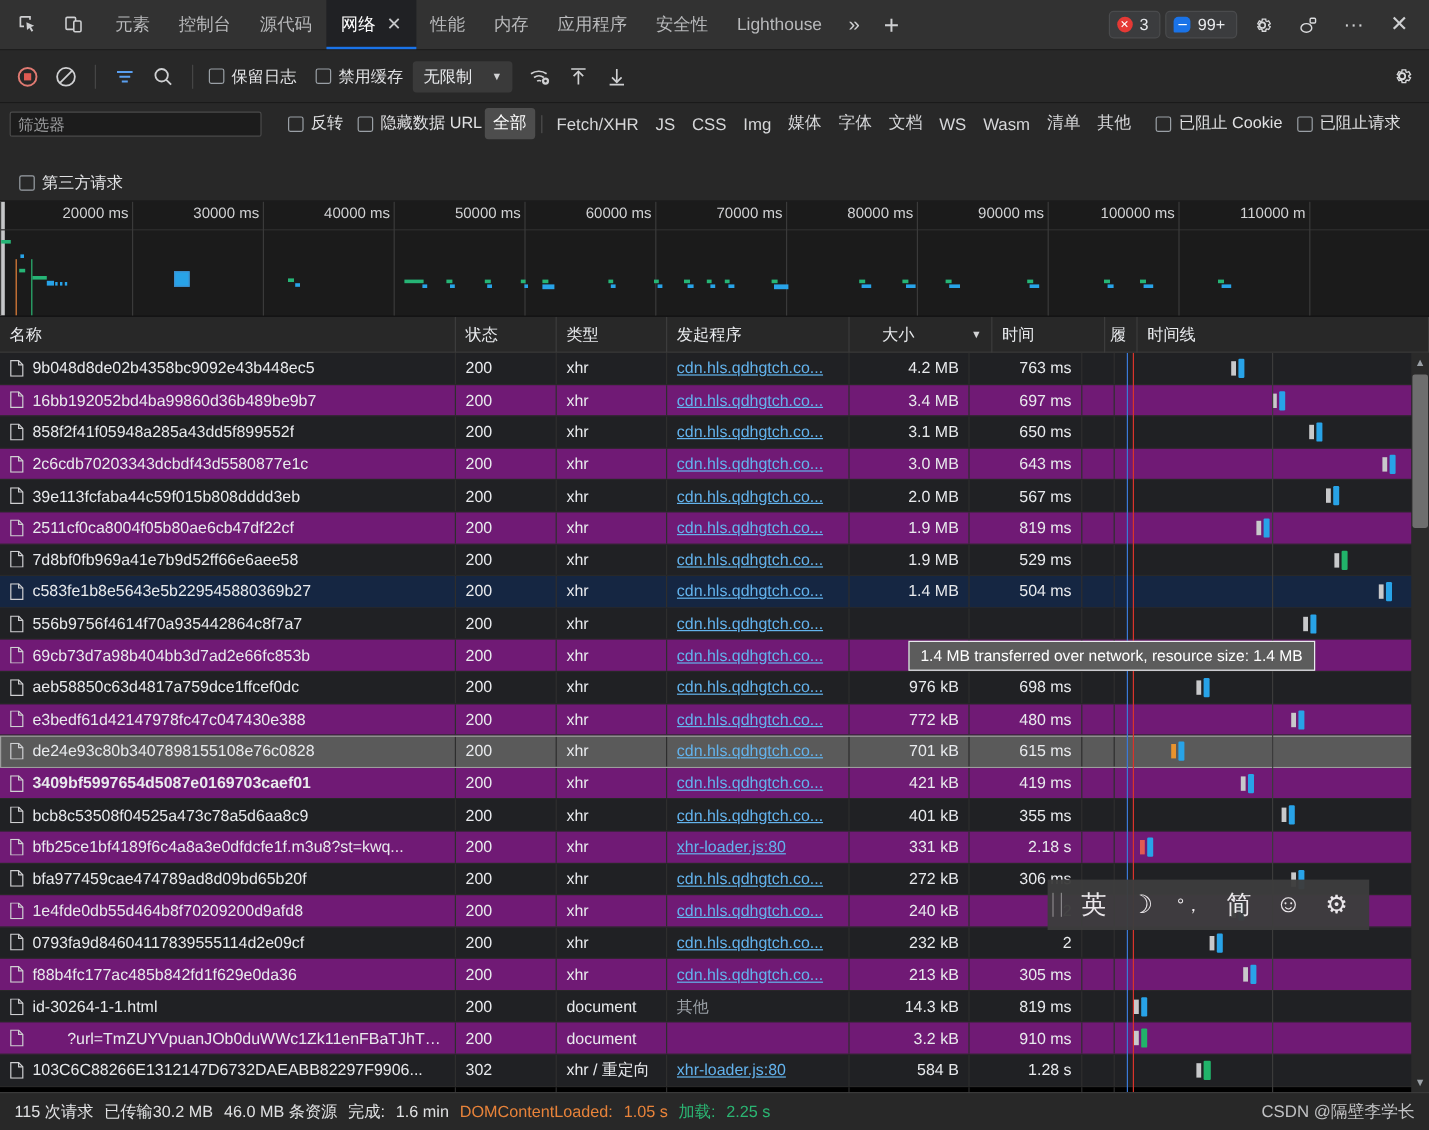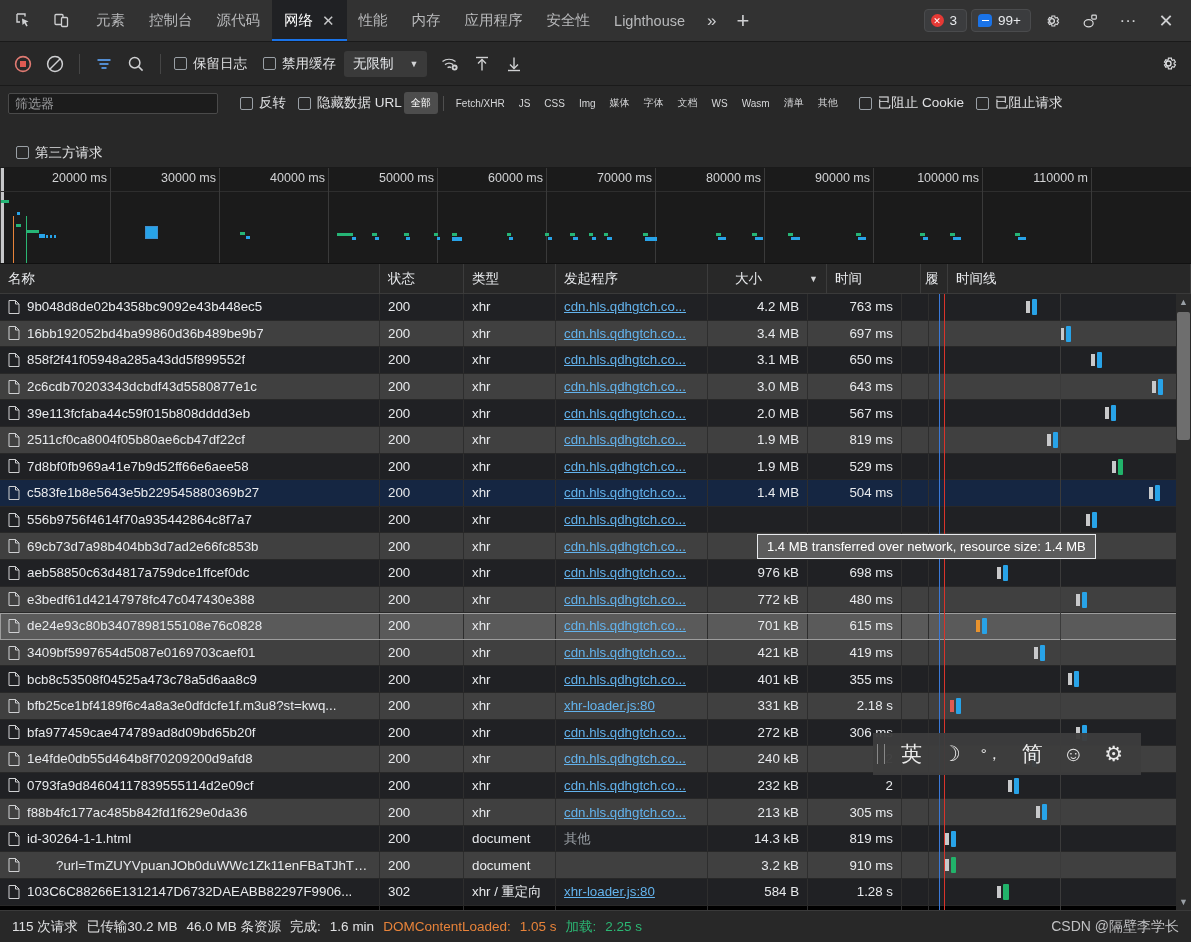--- a/index.html
+++ b/index.html
@@ -69,21 +69,21 @@
   .fb-row { display: flex; align-items: center; gap: 0; height: 24px; }
   .filter-input {
     width: 210px; height: 21px; background: #1c1c1c; border: 1px solid #4a4a4a; border-radius: 2px;
     color: #d6d7d9; font-size: 13px; padding: 0 6px; outline: none;
     font-family: "Liberation Sans", sans-serif;
   }
   .filter-input::placeholder { color: #9c9d9f; }
   .fb-gap { width: 14px; }
   .ftypes { display: flex; align-items: center; gap: 0; margin-left: 2px; }
   .ftype {
-    font-size: 10px; color: #d6d7d9; padding: 4px 7px; border-radius: 3px; cursor: pointer; white-space: nowrap;
+    font-size: 14px; color: #d6d7d9; padding: 4px 7px; border-radius: 3px; cursor: pointer; white-space: nowrap;
   }
   .ftype.sel { background: #4d4d4d; color: #ffffff; }
   .type-sep { width: 1px; height: 15px; background: #4f4f4f; margin: 0 5px; }
   .fb-row2 { display: flex; align-items: center; height: 24px; padding-top: 3px; margin-top: 24px; }
 
   
   .overview { height: 96px; background: #1b1b1b; position: relative; border-bottom: 1px solid #111; flex: 0 0 96px; overflow: hidden; }
   .ov-ruler { height: 24px; position: relative; border-bottom: 1px solid #2e2e2e; }
   .ov-tick { position: absolute; top: 0; height: 96px; border-left: 1px solid #3a3a3a; }
   .ov-tick span { position: absolute; right: 4px; top: 3px; font-size: 12.5px; color: #d2d3d5; white-space: nowrap; }
@@ -110,21 +110,21 @@
   .c-size { width: 100px; flex: 0 0 100px; }
   .c-time { width: 94px; flex: 0 0 94px; }
   .c-pri { width: 27px; flex: 0 0 27px; }
   .c-wf { flex: 1 1 auto; }
 
   .rows { position: absolute; top: 30px; left: 0; right: 0; bottom: 0; overflow: hidden; }
   .row {
     display: flex; height: 26.6px; font-size: 13.3px; color: #e8eaed; align-items: center;
     border-bottom: 1px solid #282828; cursor: default; background: #202124;
   }
-  .row.odd { background: #404040; }
+  .row.odd { background: #701a75; }
   .row.selected { background: #152642; }
   .row.hovered { background: #5a5a5a; outline: 1px solid #9d9d9d; outline-offset: -1px; }
   .cell { padding: 0 8px; height: 100%; display: flex; align-items: center; border-right: 1px solid #2e2e2e; overflow: hidden; white-space: nowrap; }
   .cell.r { justify-content: flex-end; }
   .name-cell { gap: 7px; }
   .doc-ico { width: 12px; height: 14px; flex: 0 0 12px; position: relative; }
   .link { color: #63b3ed; text-decoration: underline; cursor: pointer; overflow: hidden; text-overflow: ellipsis; }
   .muted { color: #9aa0a6; }
   .nm { overflow: hidden; text-overflow: ellipsis; }
 
@@ -762,21 +762,21 @@
             </div>
             <div class="cell r" style="flex: 0 0 100px; width: 100px;">701 kB</div>
             <div class="cell r" style="flex: 0 0 94px; width: 94px;">615 ms</div>
             <div class="cell " style="flex: 0 0 27px; width: 27px; padding: 0px 4px;"></div>
             <div class="cell wf" style="flex: 1 1 auto; border-right: none; padding: 0px;">
               <div class="wf-q orange" style="left: 18%;"></div>
               <div class="wf-bar" style="left: calc(18% + 6px); width: 5px;"></div>
             </div>
           </div>
           <div class="row odd">
-            <div class="cell name-cell" style="flex: 0 0 380px; width: 380px;">
+            <div class="cell name-cell" style="flex: 0 0 380px; width: 380px; font-weight: bold;">
               <span class="doc-ico">
                 <svg width="12" height="14" viewBox="0 0 12 14">
                   <path d="M1 .5h6.5L11 4v9.5H1z" fill="none" stroke="#cfd0d2" stroke-width="1"></path>
                   <path d="M7.5.5V4H11" fill="none" stroke="#cfd0d2" stroke-width="1"></path>
                 </svg>
               </span>
               <span class="nm">3409bf5997654d5087e0169703caef01</span>
             </div>
             <div class="cell " style="flex: 0 0 84px; width: 84px;">200</div>
             <div class="cell " style="flex: 0 0 92px; width: 92px;">xhr</div>

